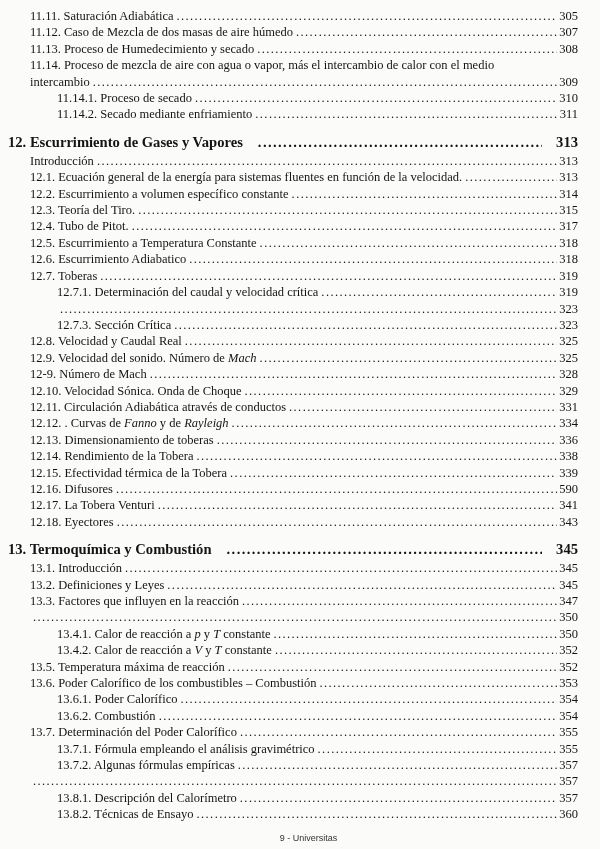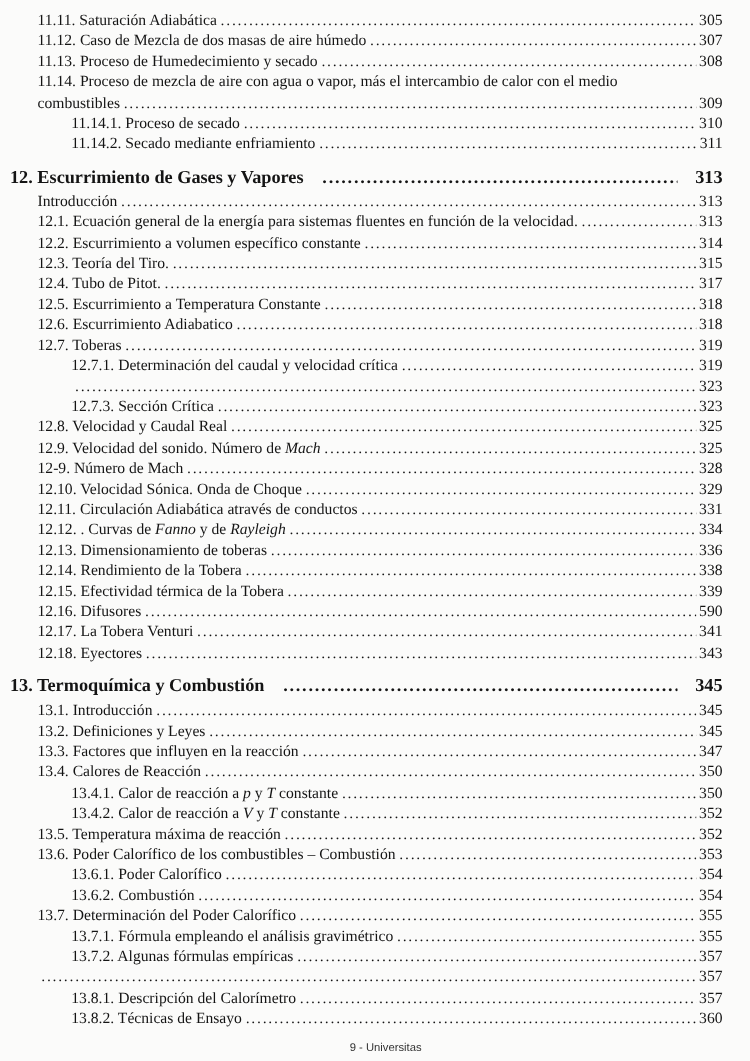--- a/index.html
+++ b/index.html
@@ -76,21 +76,21 @@
       </div>
       <div class="entry level-1">
         <span class="title">11.13. Proceso de Humedecimiento y secado</span>
         <span class="dots"></span>
         <span class="pagenum">308</span>
       </div>
       <div class="entry level-1">
         <span class="title">11.14. Proceso de mezcla de aire con agua o vapor, más el intercambio de calor con el medio</span>
       </div>
       <div class="entry level-1">
-        <span class="title">combustibles</span>
+        <span class="title">intercambio</span>
         <span class="dots"></span>
         <span class="pagenum">309</span>
       </div>
       <div class="entry level-2">
         <span class="title">11.14.1. Proceso de secado</span>
         <span class="dots"></span>
         <span class="pagenum">310</span>
       </div>
       <div class="entry level-2">
         <span class="title">11.14.2. Secado mediante enfriamiento</span>
@@ -230,21 +230,20 @@
         <span class="title">13.2. Definiciones y Leyes</span>
         <span class="dots"></span>
         <span class="pagenum">345</span>
       </div>
       <div class="entry level-1">
         <span class="title">13.3. Factores que influyen en la reacción</span>
         <span class="dots"></span>
         <span class="pagenum">347</span>
       </div>
       <div class="entry level-1">
-        <span class="title">13.4. Calores de Reacción</span>
         <span class="dots"></span>
         <span class="pagenum">350</span>
       </div>
       <div class="entry level-2">
         <span class="title"><span>13.4.1. Calor de reacción a </span><span class="it">p</span><span> y </span><span class="it">T</span><span> constante</span></span>
         <span class="dots"></span>
         <span class="pagenum">350</span>
       </div>
       <div class="entry level-2">
         <span class="title"><span>13.4.2. Calor de reacción a </span><span class="it">V</span><span> y </span><span class="it">T</span><span> constante</span></span>

